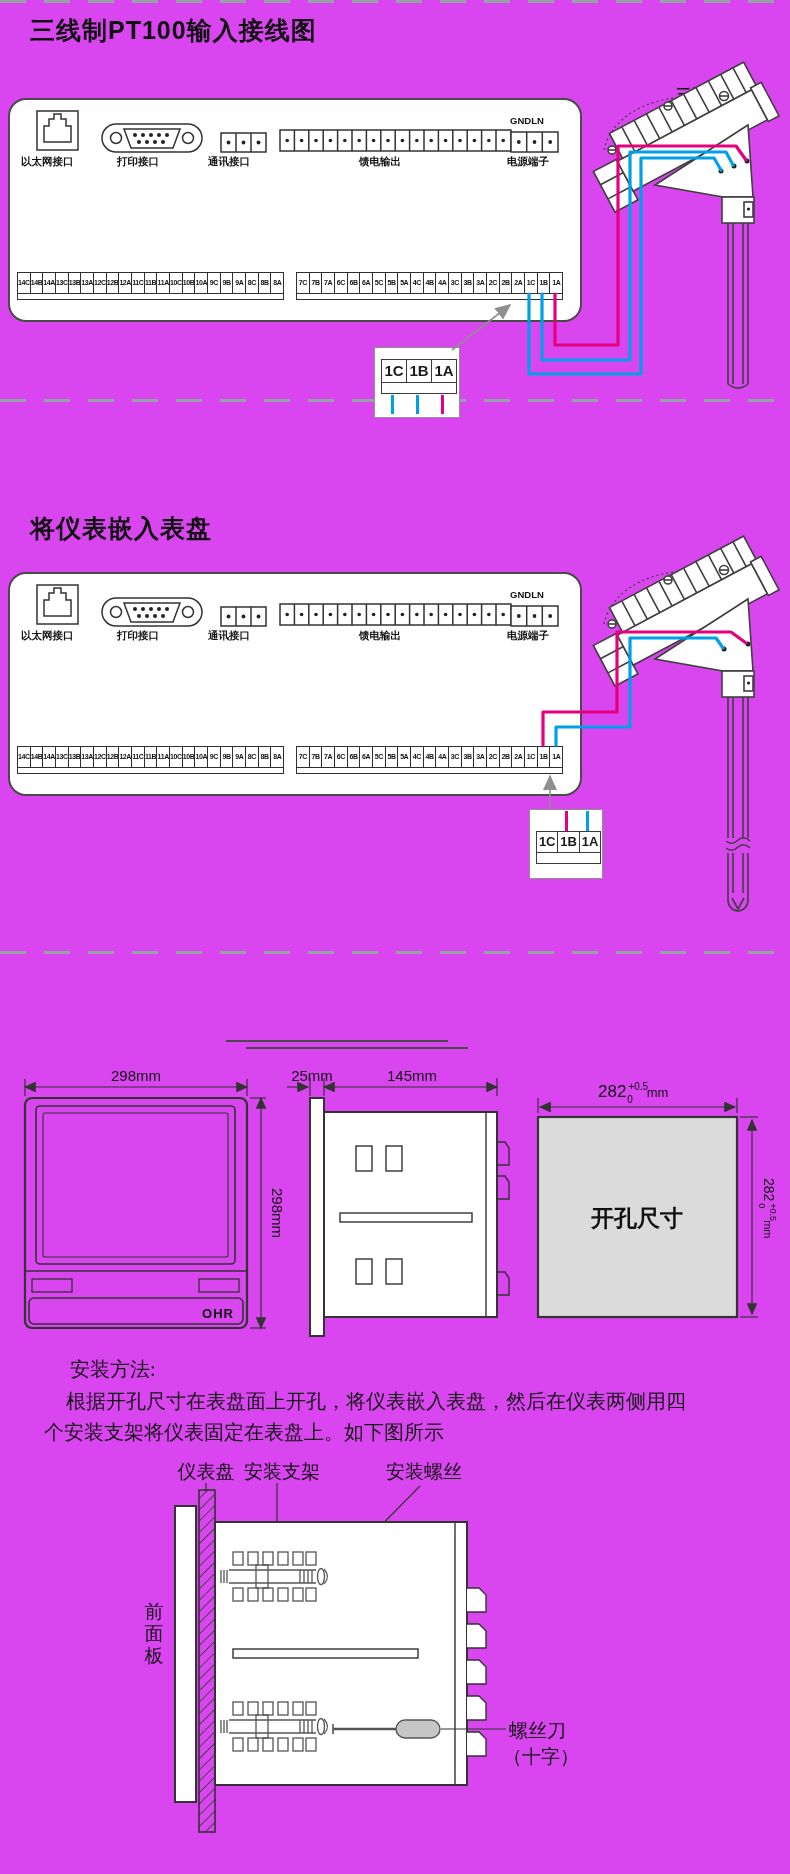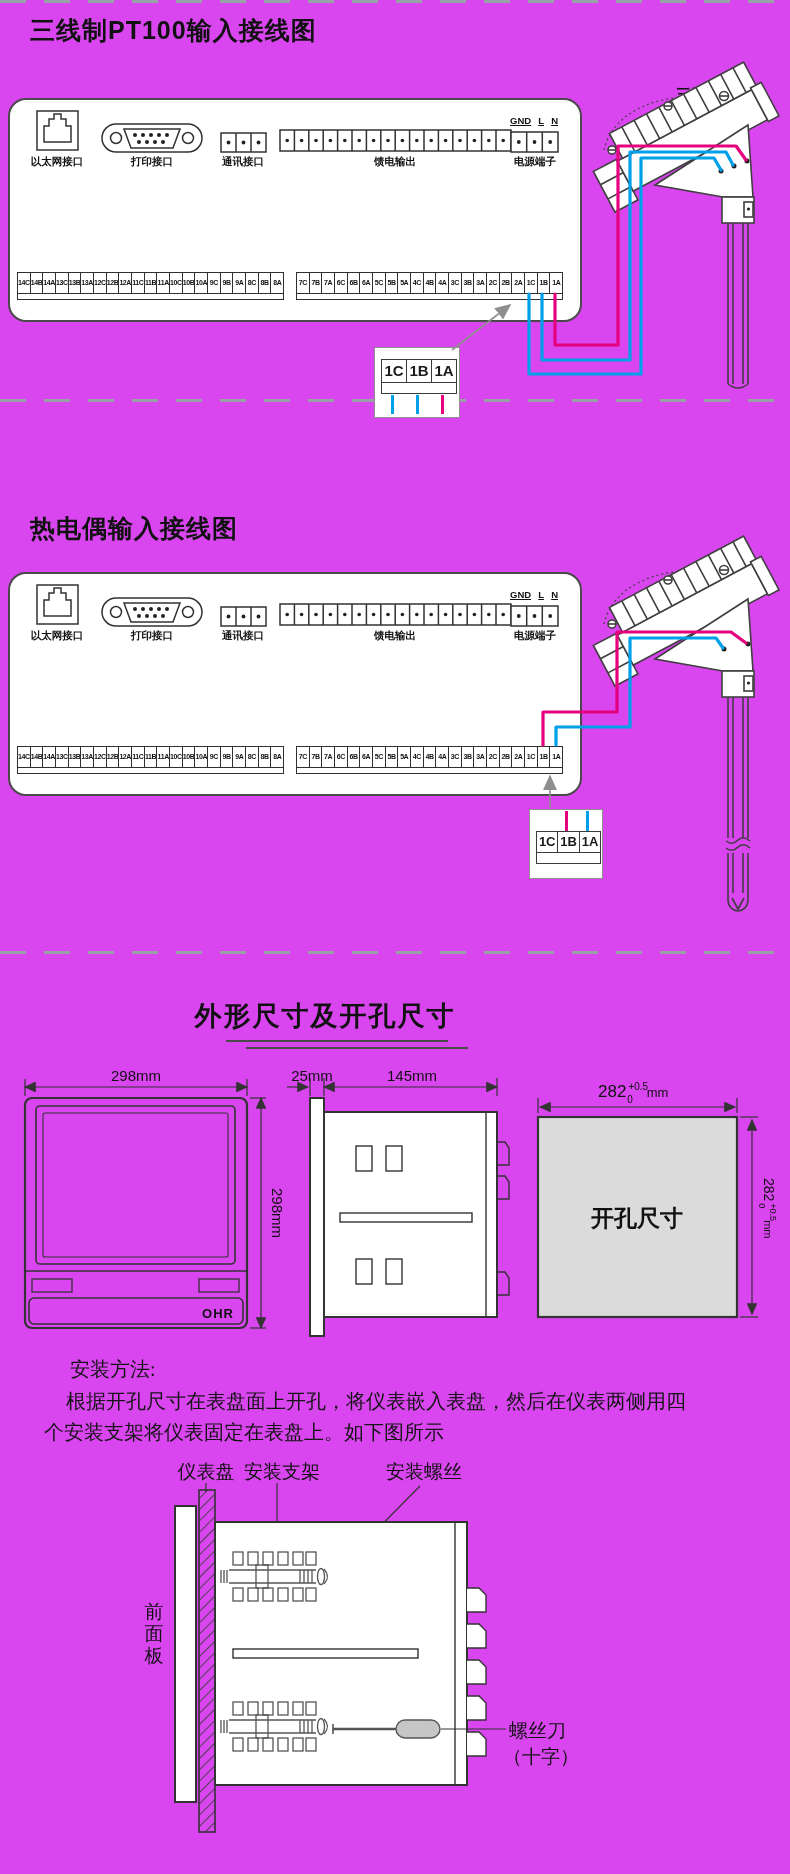--- a/index.html
+++ b/index.html
@@ -2,22 +2,22 @@
 <html><head>
 <meta charset="utf-8">
 <style>
   html,body{margin:0;padding:0;background:#fff;}
   .page{position:relative;width:790px;height:1874px;background:#d946ef;overflow:hidden;
         font-family:"Liberation Sans","DejaVu Sans",sans-serif;color:#151515;padding-left:36px;}
   .abs{position:absolute;}
   .dash{height:3px;background:repeating-linear-gradient(90deg,#98a0a8 0 26px,transparent 26px 44px);}
   .big-title{font-weight:bold;font-size:25px;letter-spacing:1px;color:#111;}
   .panel{border:2px solid #4a4a4a;border-radius:18px;background:#fff;}
-  .port-label{font-weight:bold;font-size:10.5px;text-align:center;color:#111;}
-  .gnd-row{display:flex;justify-content:space-between;font-weight:bold;font-size:9.5px;color:#111;text-decoration:underline;}
+  .port-label{font-weight:bold;font-size:10.5px;text-align:left;color:#111;}
+  .gnd-row{display:flex;font-weight:bold;font-size:9.5px;color:#111;}
   .t-strip{border:1.6px solid #2f2f2f;background:#fff;box-sizing:border-box;}
   .t-cells{display:flex;}
   .t-cell{flex:1;height:20px;line-height:20px;border-right:1px solid #2f2f2f;text-align:center;
           font-size:7px;font-weight:600;letter-spacing:-0.4px;color:#111;overflow:hidden;}
   .t-cells .t-cell:last-child{border-right:none;}
   .t-band{height:5px;border-top:1px solid #2f2f2f;}
   .dbox{border:1.5px solid #8f8f8f;background:#fff;}
   .dtable{position:absolute;border:1.3px solid #3a3a3a;background:#fff;}
   .dcells{display:flex;}
   .dcell1{width:24px;height:22px;line-height:22px;border-right:1.3px solid #3a3a3a;text-align:center;
@@ -121,21 +121,21 @@
         <span class="dcell1">1A</span>
       </div>
     <div class="dsub"></div>
   </div>
   <div class="stub" style="left:391px;top:395px;height:19px;background:#00A0E9;"></div>
   <div class="stub" style="left:416px;top:395px;height:19px;background:#00A0E9;"></div>
   <div class="stub" style="left:441px;top:395px;height:19px;background:#E5007E;"></div>
 
   <div class="abs sensor-label" style="left:676px;top:85px;">三线制 PT100</div>
 
-  <div class="abs big-title" style="left:30px;top:512px;">热电偶输入接线图</div>
+  <div class="abs big-title" style="left:30px;top:512px;">将仪表嵌入表盘</div>
 
   <div class="abs panel" style="left:8px;top:572px;width:570px;height:220px;"></div>
 
   <div class="abs port-label" style="left:21px;top:629px;width:72px;">以太网接口</div>
   <div class="abs port-label" style="left:117px;top:629px;width:70px;">打印接口</div>
   <div class="abs port-label" style="left:208px;top:629px;width:70px;">通讯接口</div>
   <div class="abs port-label" style="left:359px;top:629px;width:72px;">馈电输出</div>
   <div class="abs port-label" style="left:507px;top:629px;width:56px;">电源端子</div>
   <div class="abs gnd-row" style="left:510px;top:589px;width:48px;">
     <span>GND</span>
@@ -203,21 +203,20 @@
         <span class="dcell2">1B</span>
         <span class="dcell2">1A</span>
       </div>
     <div class="dsub"></div>
   </div>
   <div class="stub" style="left:565px;top:811px;height:20px;background:#E5007E;"></div>
   <div class="stub" style="left:586px;top:811px;height:20px;background:#00A0E9;"></div>
 
   <div class="abs sensor-label" style="left:688px;top:568px;">热电偶 TC</div>
 
-  <div class="abs dim-title" style="left:180px;top:998px;width:290px;">外形尺寸及开孔尺寸</div>
   <div class="abs uline" style="left:226px;top:1040px;width:222px;"></div>
   <div class="abs uline" style="left:246px;top:1047px;width:222px;"></div>
 
   <div class="abs cn-serif para" style="left:30px;top:1356px;margin-left:40px;">安装方法:</div>
   <div class="abs cn-serif para" style="left:66px;top:1388px;">根据开孔尺寸在表盘面上开孔，将仪表嵌入表盘，然后在仪表两侧用四</div>
   <div class="abs cn-serif para" style="left:44px;top:1419px;">个安装支架将仪表固定在表盘上。如下图所示</div>
 
   <svg style="top:0;" width="790" height="430" viewBox="0 0 790 430">
     <defs>
       <marker id="mD" markerWidth="11" markerHeight="9" refX="9" refY="4.5" orient="auto-start-reverse">

